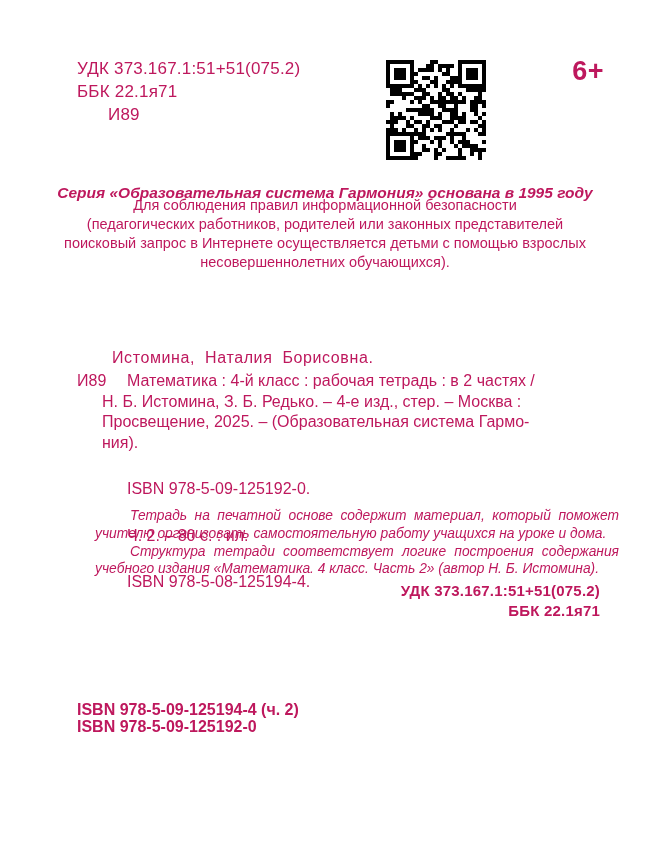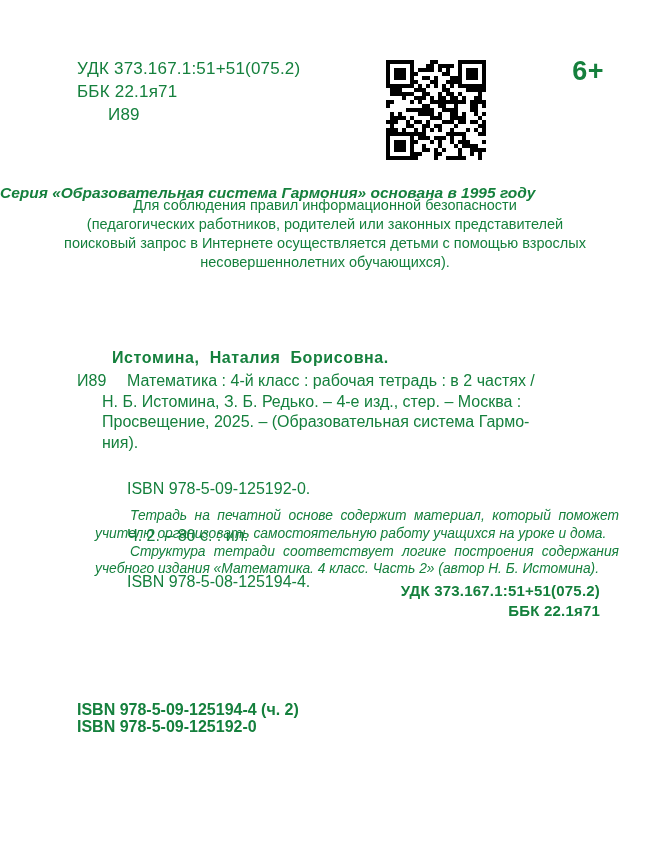--- a/index.html
+++ b/index.html
@@ -1,21 +1,21 @@
 <!DOCTYPE html>
 <html><head>
   <meta charset="utf-8">
   <style>
     html, body { margin: 0; padding: 0; background: #ffffff; }
     .page {
       position: relative;
       width: 650px;
       height: 860px;
       background: #ffffff;
-      color: #15803d;
+      color: #be185d;
       font-family: "Liberation Sans", sans-serif;
       overflow: hidden;
     }
 
     
     .top-codes {
       position: absolute;
       left: 77px;
       top: 57px;
       font-size: 17px;
@@ -43,21 +43,21 @@
       font-weight: bold;
       letter-spacing: 0.5px;
     }
 
     
     .series {
       position: absolute;
       left: 0;
       right: 0;
       top: 184px;
-      text-align: left;
+      text-align: center;
       font-weight: bold;
       font-style: italic;
       font-size: 15.5px;
     }
 
     
     .notice {
       position: absolute;
       left: 0;
       right: 0;
@@ -65,21 +65,21 @@
       text-align: center;
       font-size: 14.5px;
       line-height: 19px;
     }
 
     
     .author {
       position: absolute;
       left: 112px;
       top: 349px;
-      font-weight: bold;
+      font-weight: normal;
       font-size: 16px;
       letter-spacing: 0.6px;
       word-spacing: 5px;
     }
 
     
     .catalog {
       position: absolute;
       left: 77px;
       top: 371px;

